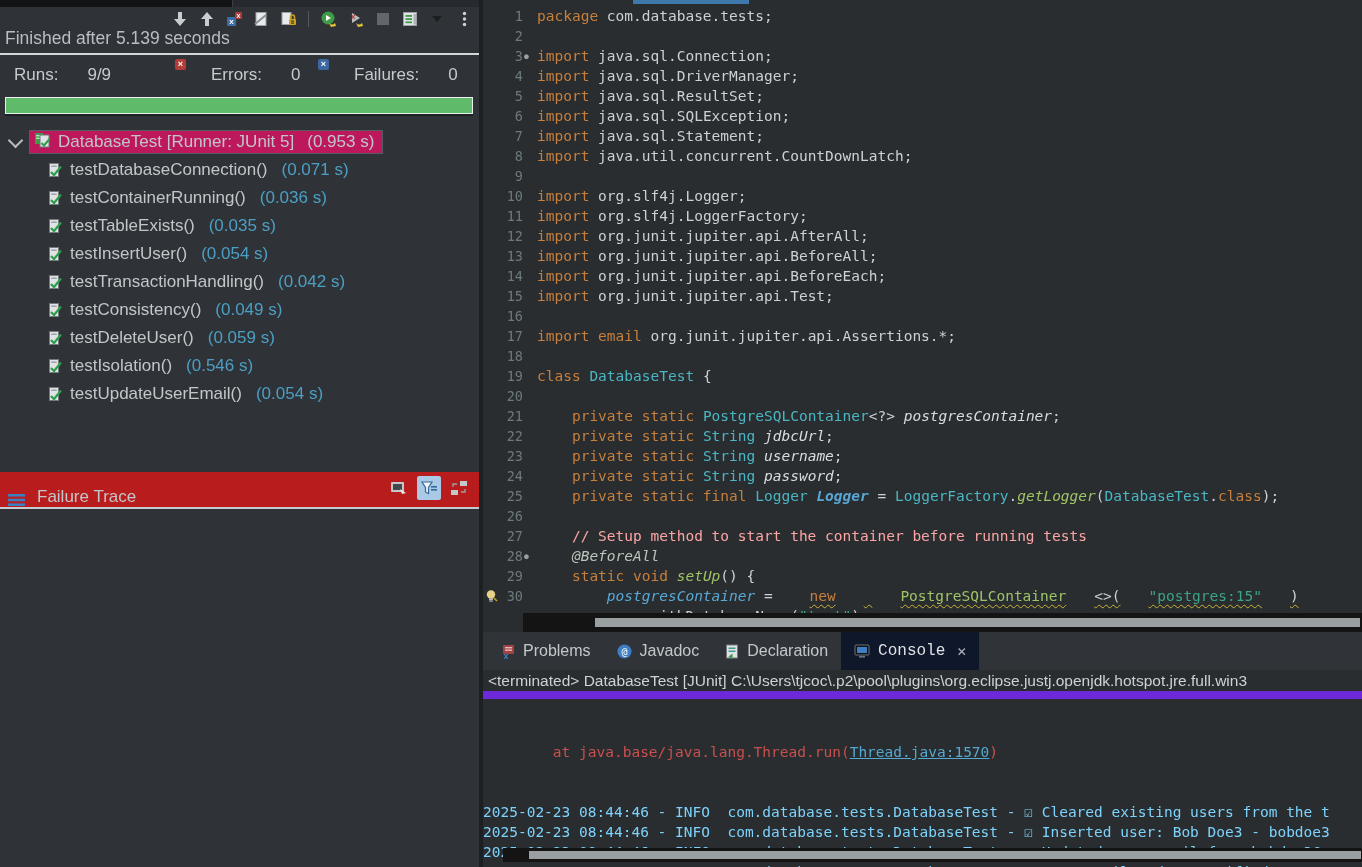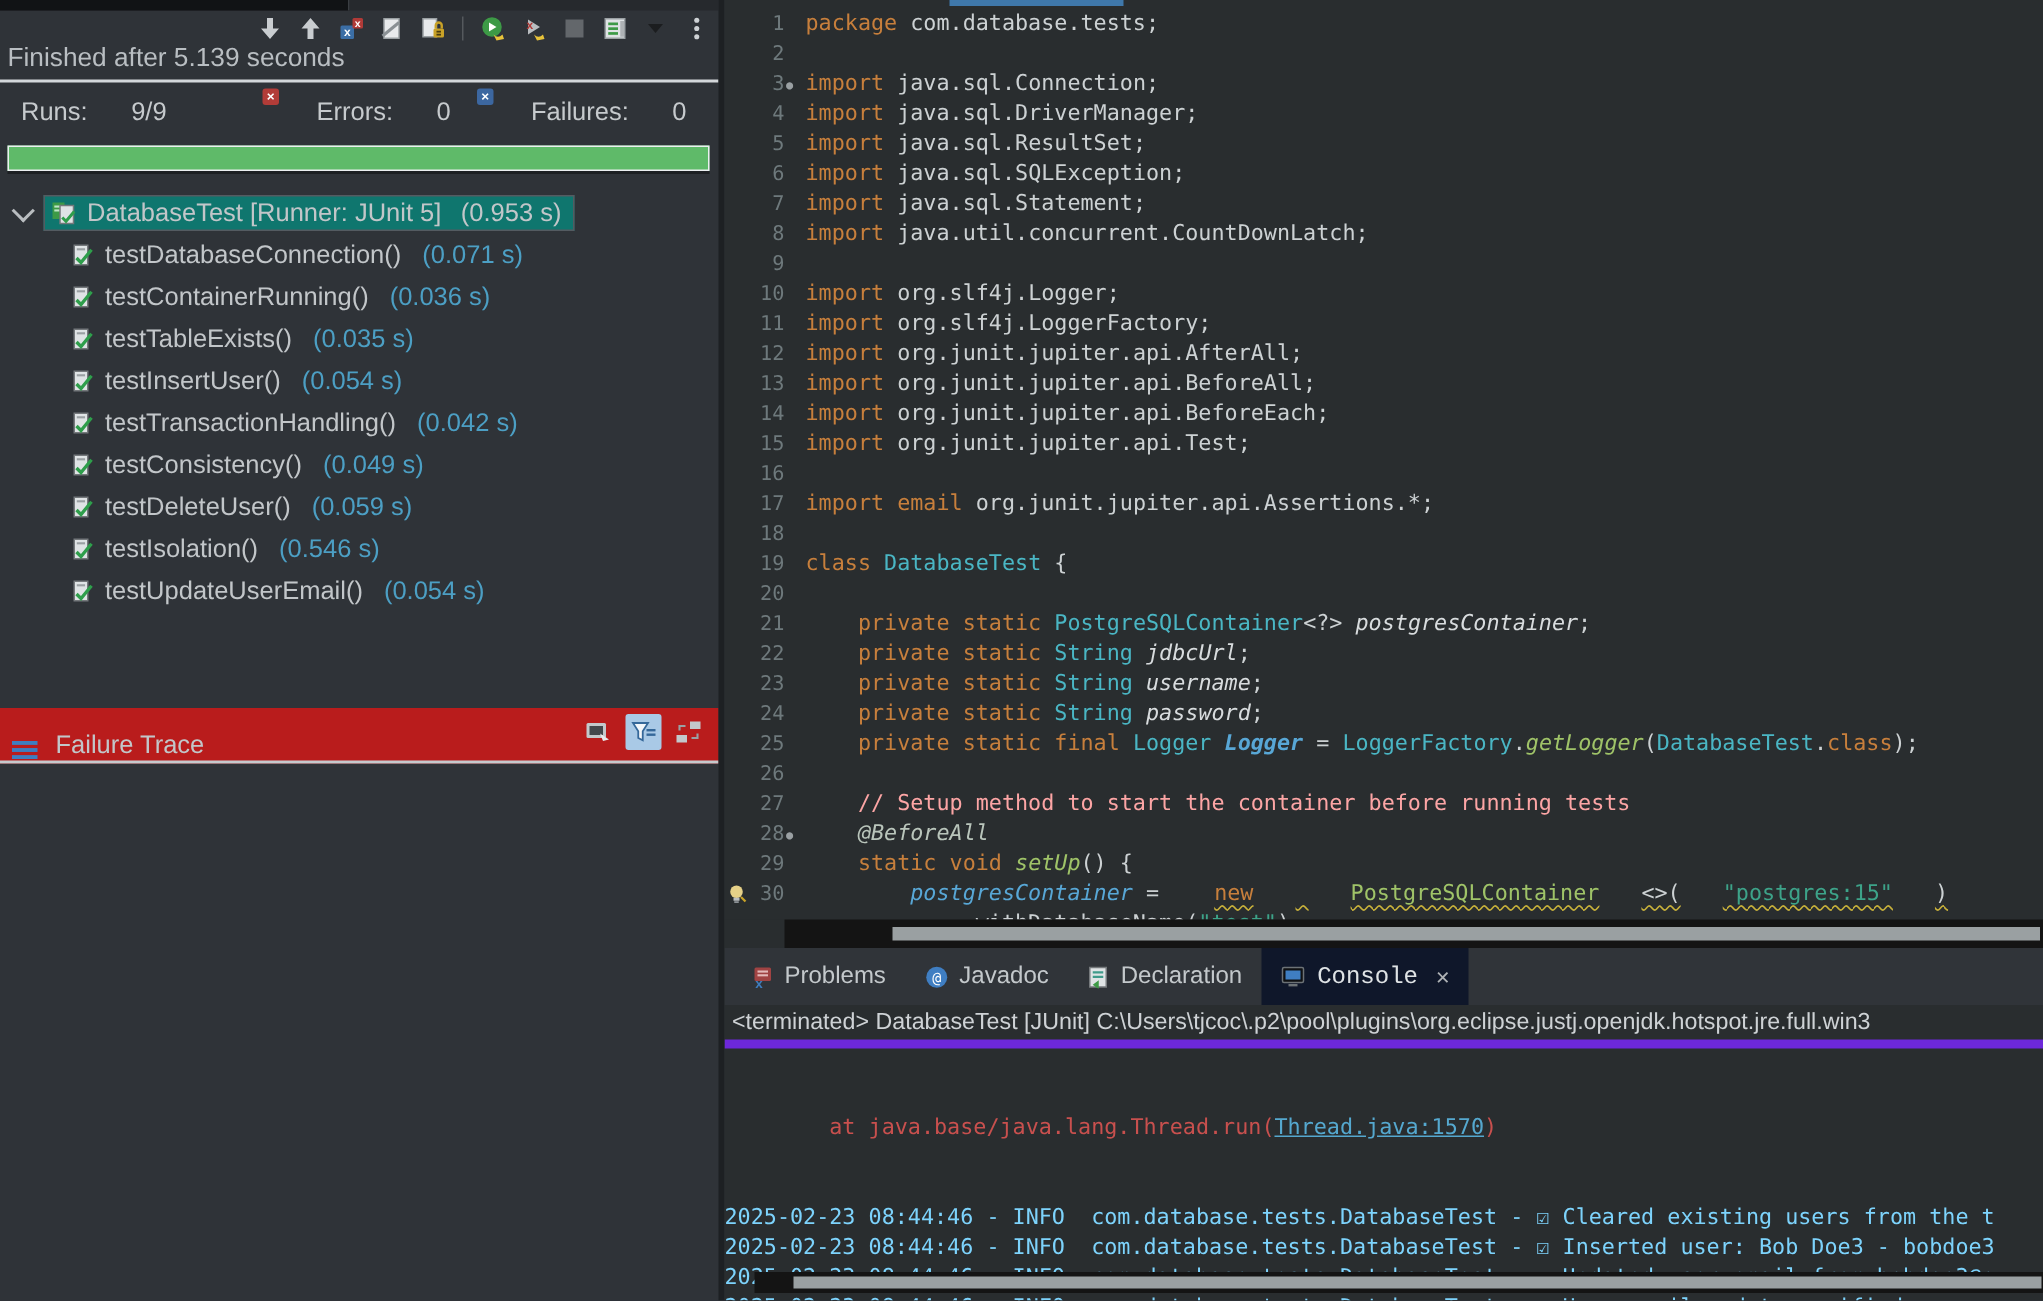--- a/index.html
+++ b/index.html
@@ -23,21 +23,21 @@
          color:#fff;font-size:9px;font-weight:bold;line-height:1;margin-top:-6px;}
   .badge-err{background:#b23c38;} .badge-fail{background:#3c67a0;}
   .progress{position:absolute;left:5px;top:97px;width:466px;height:15px;background:#5fba69;
             border:1px solid #eceff1;box-shadow:0 2px 0 #1d2023;}
   .tree{position:absolute;left:0;top:128px;width:100%;}
   .trow{height:28px;display:flex;align-items:center;font-size:17px;color:#c2c6c9;white-space:pre;}
   .trow .time{color:#4c9fc4;margin-left:6px;}
   .suite-row{padding-left:8px;}
   .chev{width:9px;height:9px;border-right:2px solid #b9bdc0;border-bottom:2px solid #b9bdc0;
         transform:rotate(45deg);margin:-4px 8px 0 2px;}
-  .selbox{display:inline-flex;align-items:center;background:#0f766e;border:1px solid #545b61;
+  .selbox{display:inline-flex;align-items:flex-start;background:#be185d;border:1px solid #545b61;
           padding:1px 8px 1px 4px;gap:7px;}
   .selbox .time{color:#c2c6c9;}
   .test-row{padding-left:47px;gap:8px;}
   .ficon{display:inline-flex;}
   .ft-header{position:absolute;left:0;top:472px;width:100%;height:37px;border-bottom:2px solid #c6cacd;
              display:flex;align-items:flex-end;background:#b91c1c;box-sizing:border-box;}
   .ft-title{font-size:17px;color:#c2c6c9;margin-left:10px;}
   .ft-icons{position:absolute;right:8px;top:4px;display:flex;align-items:center;gap:6px;}
   .ftbtn{display:inline-flex;align-items:center;justify-content:center;width:24px;height:24px;}
   .ftbtn.active{background:#a9c9e6;border-radius:2px;}
@@ -65,21 +65,21 @@
   .hscroll{position:absolute;left:0;top:613px;width:100%;height:19px;background:#292d2f;}
   .hs-track{position:absolute;left:40px;right:0;top:0;height:100%;background:#141414;}
   .hs-thumb{position:absolute;left:72px;right:2px;top:5px;height:9px;background:#9aa0a2;}
 
   
   #console{position:absolute;left:483px;top:632px;width:879px;height:235px;background:#292d2f;overflow:hidden;}
   .ctabs{height:38px;background:#303439;display:flex;align-items:stretch;padding-left:4px;}
   .ctab{display:flex;align-items:center;gap:8px;padding:0 13px;font-size:16px;color:#c3c8cb;}
   .ctab.active{background:#0f172a;color:#dfe3e5;font-family:Liberation Mono, monospace;}
   .ctab .close{margin-left:4px;color:#aeb2b5;font-size:15px;}
-  .chdr{height:29px;border-bottom:6px solid #6d28d9;display:flex;align-items:center;
+  .chdr{height:29px;border-bottom:8px solid #6d28d9;display:flex;align-items:center;
         font-size:15.5px;color:#ced2d5;padding-left:5px;white-space:pre;overflow:hidden;box-sizing:border-box;}
   #clog{font-family:"DejaVu Sans Mono",monospace;font-size:14.5px;line-height:20px;white-space:pre;
         overflow:hidden;padding-top:3px;}
   .trace{color:#c8504e;}
   .trace a{color:#55a8cf;text-decoration:underline;cursor:pointer;}
   .logline{color:#7dd3fc;}
   .bscroll{position:absolute;left:20px;right:0;top:216px;height:14px;background:#141414;}
   .bs-thumb{position:absolute;left:26px;right:1px;top:3px;height:8px;background:#9aa0a2;}
 </style>
 </head>

